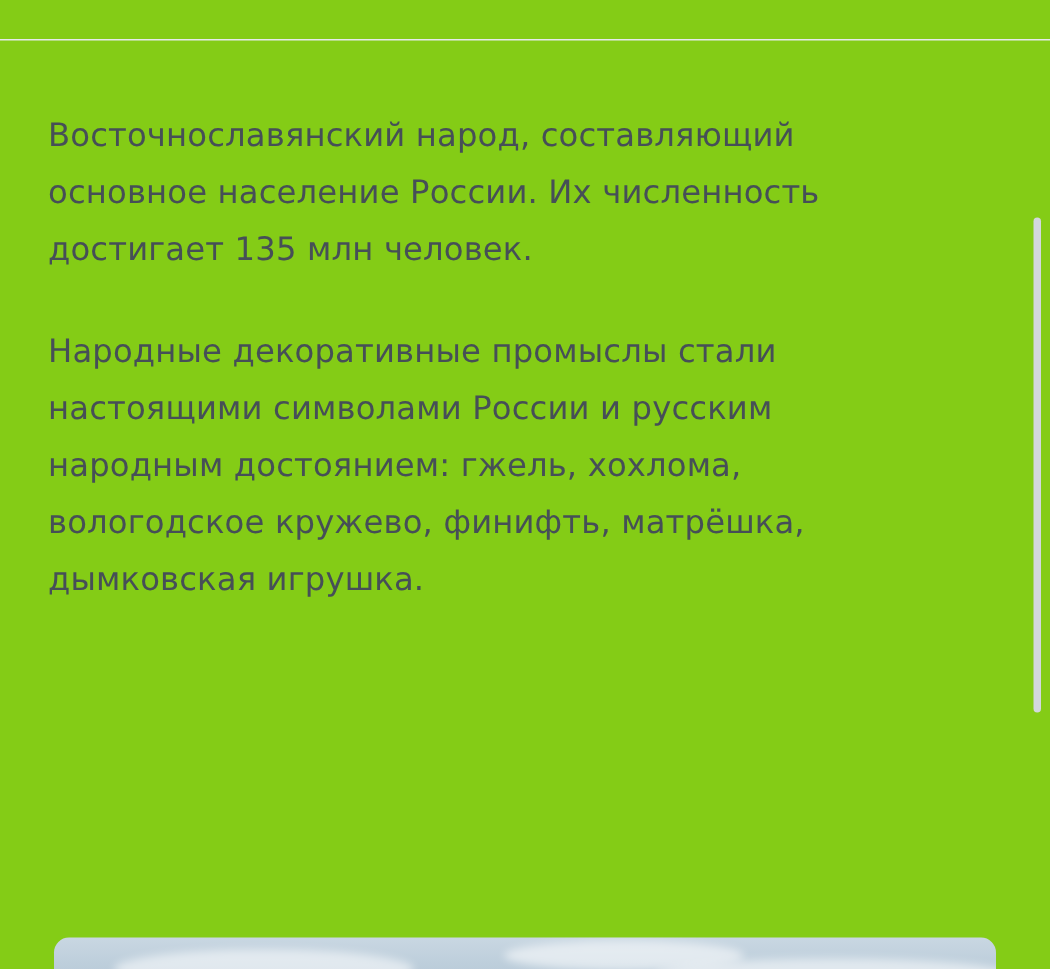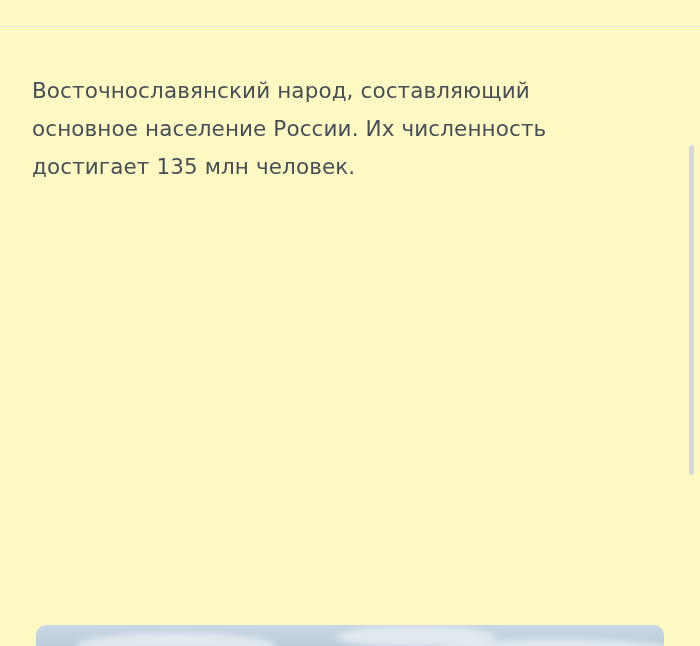--- a/index.html
+++ b/index.html
@@ -11,21 +11,21 @@
     width: 700px;
     height: 646px;
     overflow: hidden;
     font-family: "DejaVu Sans", sans-serif;
     color: #3f4a52;
   }
   .page {
     position: relative;
     width: 700px;
     height: 646px;
-    background: #fef9c3;
+    background: #84cc16;
     box-sizing: border-box;
     padding-left: 14px;
   }
   .top-divider {
     position: absolute;
     top: 26px;
     left: 0;
     width: 700px;
     height: 1px;
     background: #e6e9ec;
@@ -86,20 +86,21 @@
 </style>
 </head>
 <body>
 
 <div class="page">
 
   <div class="top-divider"></div>
 
   <div class="content">
     <p class="para">Восточнославянский народ, составляющий основное население России. Их численность достигает 135 млн человек.</p>
+    <p class="para">Народные декоративные промыслы стали настоящими символами России и русским народным достоянием: гжель, хохлома, вологодское кружево, финифть, матрёшка, дымковская игрушка.</p>
   </div>
 
   <div class="image-card">
     <span class="cloud c1"></span>
     <span class="cloud c2"></span>
     <span class="cloud c3"></span>
   </div>
 
   <div class="scrollbar-track">
     <div class="scrollbar-thumb"></div>

